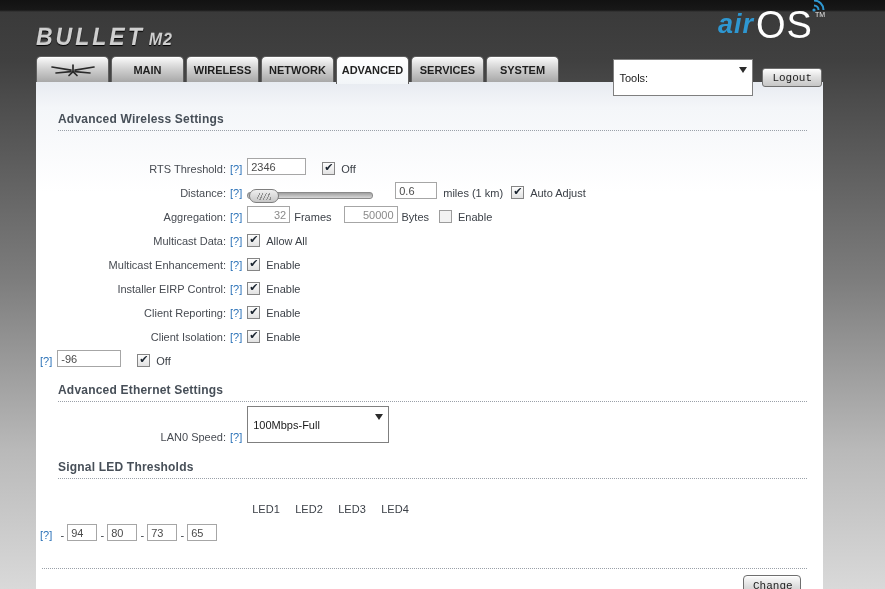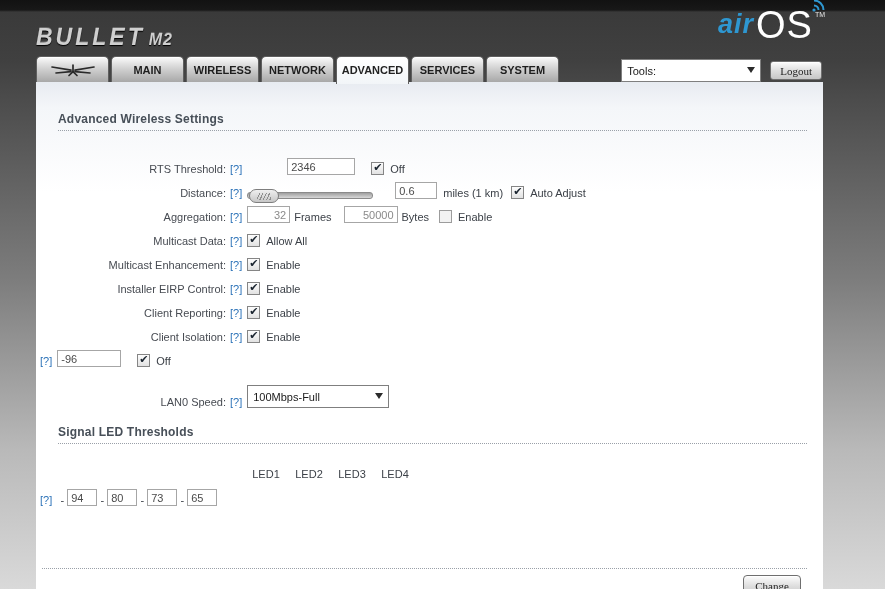--- a/index.html
+++ b/index.html
@@ -32,25 +32,25 @@
     background:linear-gradient(180deg,#fbfbfb 0%,#d2d2d2 45%,#a8a8a8 100%);
     border:1px solid #5f5f5f; border-bottom:none; border-radius:5px 5px 0 0;
     box-shadow:inset 0 1px 0 #fff; cursor:pointer; overflow:hidden;
   }
   .tab.logo-tab { display:flex; align-items:center; justify-content:center; }
   .tab.active {
     background:linear-gradient(180deg,#ffffff 0%,#f2f5f8 100%);
     color:#222; height:28px; box-shadow:none;
   }
   #top-controls { position:absolute; right:63px; top:59px; display:flex; align-items:center; z-index:6; }
-  .sel { position:relative; background:#fff; border:1px solid #7f7f7f; height:23px; display:flex; align-items:center; padding:0 16px 0 5px; font-size:11px; color:#1a1a1a; cursor:pointer; }
+  .sel { position:relative; background:#fff; border:1px solid #7f7f7f; height:37px; display:flex; align-items:center; padding:0 16px 0 5px; font-size:11px; color:#1a1a1a; cursor:pointer; }
   .sel .arrow { position:absolute; right:5px; top:7px; width:0; height:0; border:4px solid transparent; border-top:6px solid #2b2b2b; }
   #tools-select { width:140px; }
   .btn {
-    font-family:Liberation Serif, serif; font-size:11px; color:#222;
+    font-family:Liberation Mono, monospace; font-size:11px; color:#222;
     background:linear-gradient(180deg,#fdfdfd,#dedede 50%,#c6c6c6);
     border:1px solid #6f6f6f; border-radius:3px; padding:2px 9px; cursor:pointer;
     box-shadow:inset 0 1px 0 #fff;
   }
   #logout-btn { margin-left:9px; height:19px; }
   
   #panel {
     position:absolute; left:36px; top:82px; width:787px; height:620px;
     background:linear-gradient(180deg,#e7ebf1 0px,#f4f6f9 26px,#ffffff 110px);
   }
@@ -153,21 +153,21 @@
 
   <div id="panel">
 
     <h2 class="section-title first">Advanced Wireless Settings</h2>
 
     <div class="rows">
 
       <div class="frow">
         <span class="flabel">RTS Threshold:</span>
         <a class="fhelp">[?]</a>
-        <input class="num" style="width: 68px; margin-left: 40px;" value="2346">
+        <input class="num" style="width: 59px;" value="2346">
         <span class="cb checked" style="margin-left:16px"></span>
         <span class="cblabel">Off</span>
       </div>
 
       <div class="frow">
         <span class="flabel">Distance:</span>
         <a class="fhelp">[?]</a>
         <span class="slider-track">
           <span class="slider-handle">
               <span class="hatch"></span>
@@ -227,20 +227,21 @@
 
       <div class="frow">
         <a class="fhelp">[?]</a>
         <input class="num" style="width: 64px;" value="-96">
         <span class="cb checked" style="margin-left:16px"></span>
         <span class="cblabel">Off</span>
       </div>
 
     </div>
 
+    <h2 class="section-title" style="padding-top:16px">Advanced Ethernet Settings</h2>
 
     <div class="frow" style="margin-top:17px">
       <span class="flabel">LAN0 Speed:</span>
       <a class="fhelp">[?]</a>
       <div class="sel" style="width:142px">
         <span>100Mbps-Full</span>
         <span class="arrow"></span>
       </div>
     </div>
 

